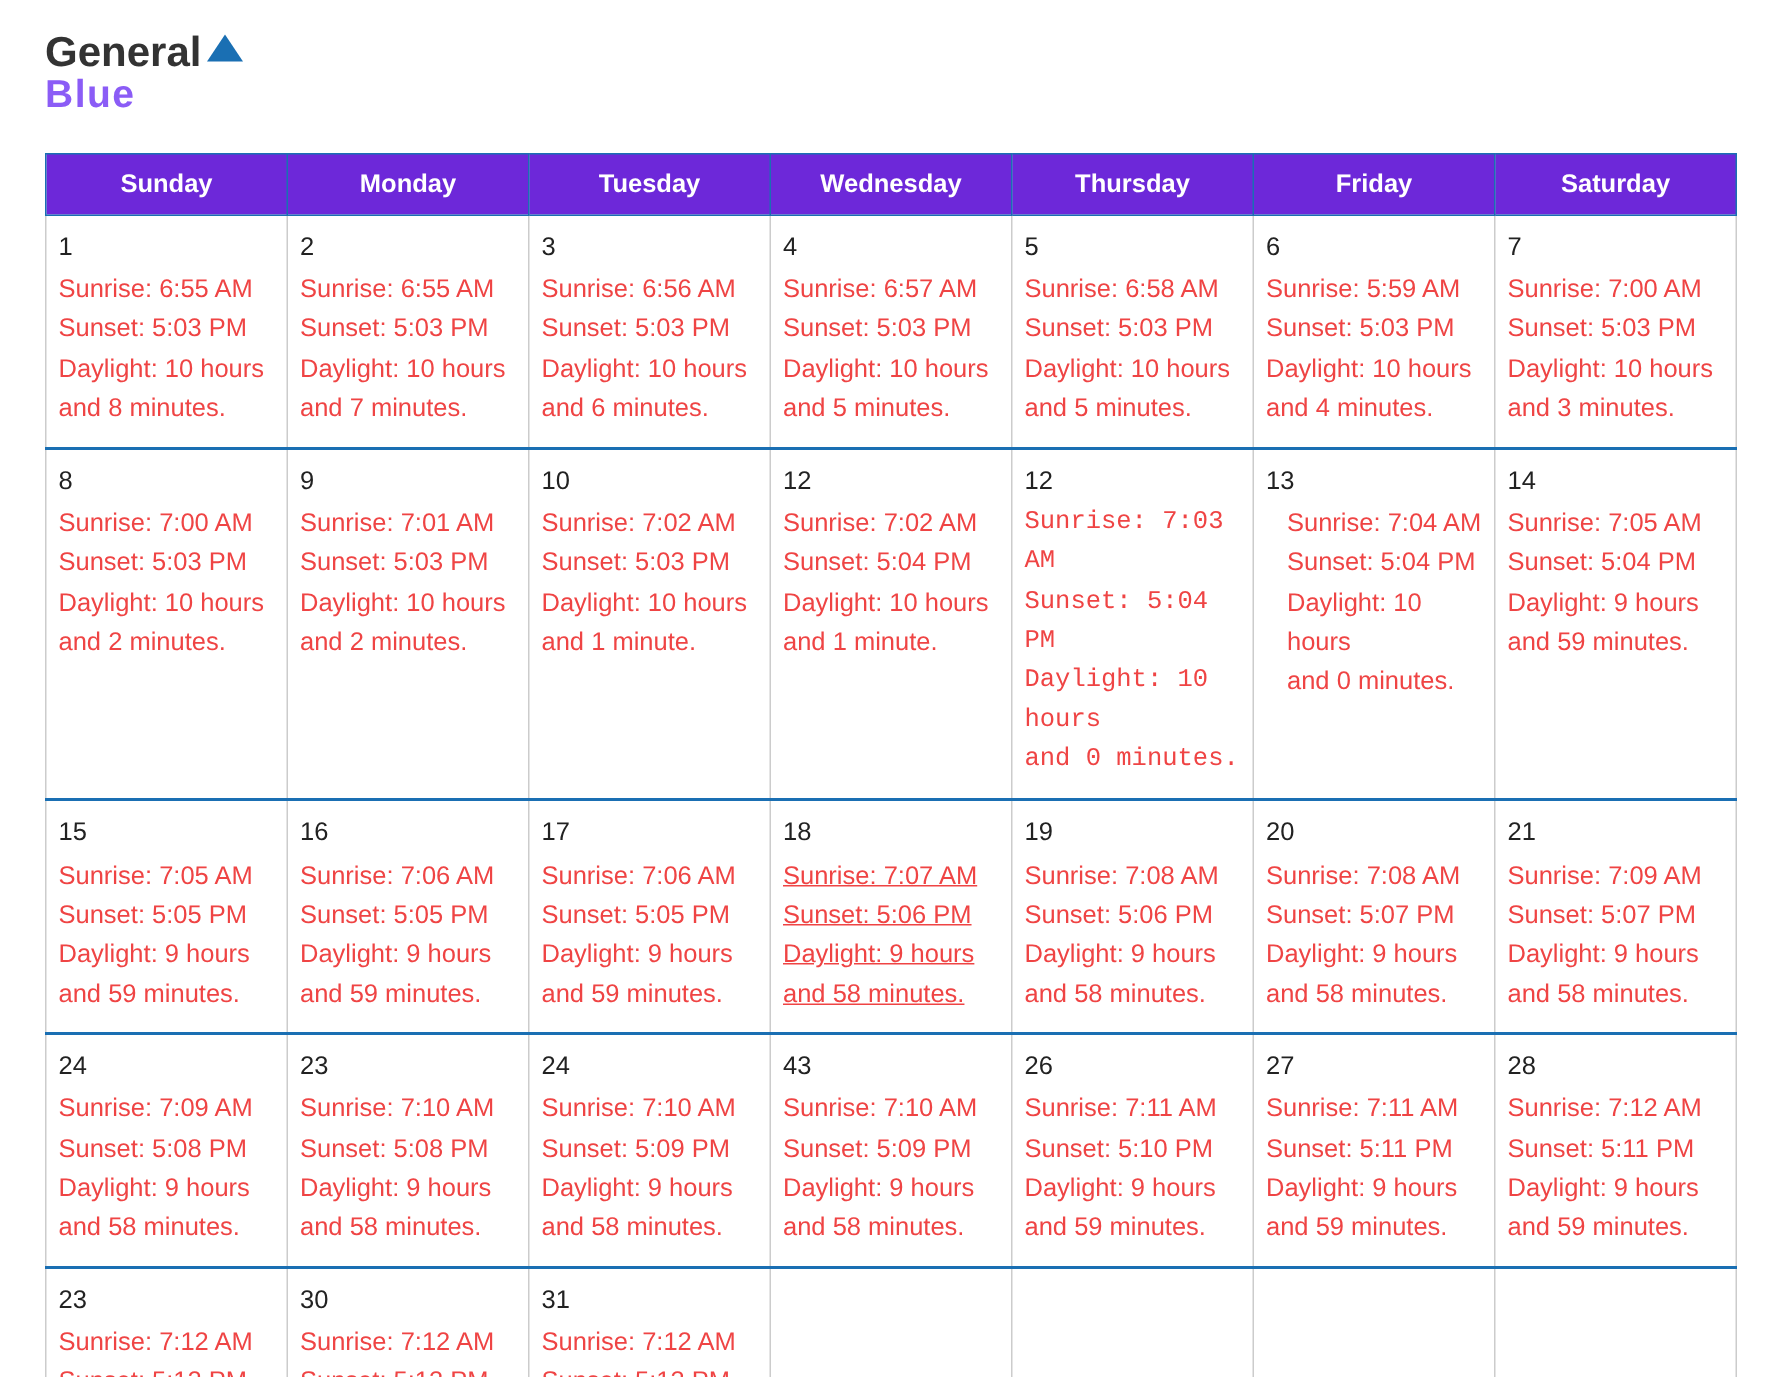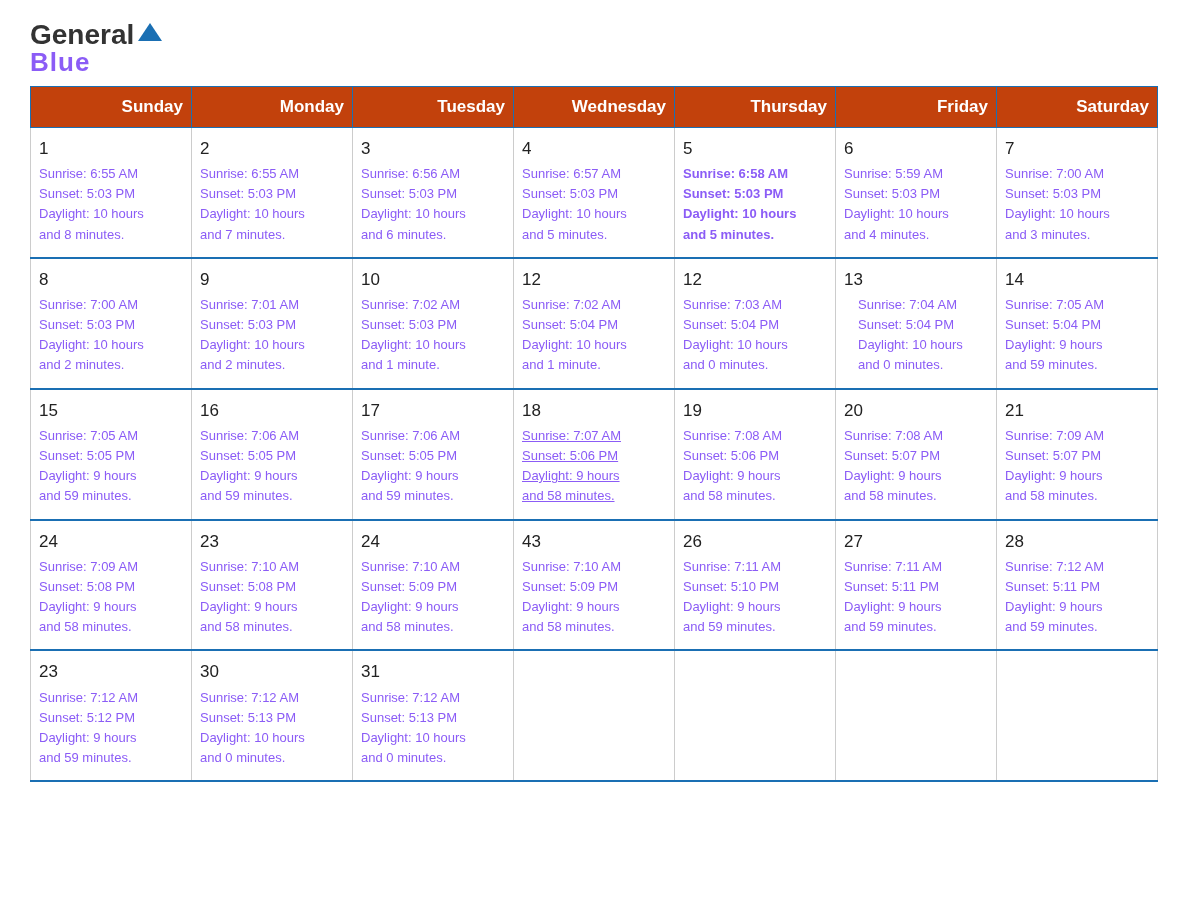--- a/index.html
+++ b/index.html
@@ -7,21 +7,21 @@
       font-family: Arial, sans-serif;
       background: #fff;
       width: 1188px;
       min-height: 918px;
       padding: 20px 30px;
     }
     .header {
       display: flex;
       justify-content: space-between;
       align-items: flex-start;
-      margin-bottom: 8px;
+      margin-bottom: 24px;
     }
     .logo {
       display: flex;
       flex-direction: column;
       align-items: flex-start;
     }
     .logo-text {
       font-size: 28px;
       font-weight: bold;
       color: #333;
@@ -48,26 +48,26 @@
       font-weight: normal;
       color: #444;
       margin-top: 4px;
     }
     table {
       width: 100%;
       border-collapse: collapse;
       table-layout: fixed;
     }
     thead tr th {
-      background-color: #c2410c;
+      background-color: #6d28d9;
       color: #fff;
       font-size: 17px;
       font-weight: bold;
       padding: 10px 8px;
-      text-align: right;
+      text-align: center;
       border: 1px solid #1a6fb3;
     }
     tbody tr td {
       border: 1px solid #ccc;
       vertical-align: top;
       padding: 8px 8px 12px 8px;
       font-size: 13.5px;
       color: #222;
       line-height: 1.55;
       min-height: 90px;
@@ -75,22 +75,22 @@
     tbody tr {
       border-bottom: 2px solid #1a6fb3;
     }
     .day-num {
       font-size: 17px;
       font-weight: normal;
       display: block;
       margin-bottom: 2px;
     }
     .day-info {
-      font-size: 13px;
-      color: #8b5cf6;
+      font-size: 17px;
+      color: #ef4444;
       line-height: 1.55;
     }
   </style>
 </head>
 <body>
 
 <div class="header">
   <div class="logo">
     <div style="display:flex; align-items:center;">
       <span class="logo-text">General</span>
@@ -143,21 +143,21 @@
         </td>
         <td>
           <span class="day-num">4</span>
           <div class="day-info" style="white-space: pre-line;">Sunrise: 6:57 AM
 Sunset: 5:03 PM
 Daylight: 10 hours
 and 5 minutes.</div>
         </td>
         <td>
           <span class="day-num">5</span>
-          <div class="day-info" style="white-space: pre-line; font-weight: bold;">Sunrise: 6:58 AM
+          <div class="day-info" style="white-space: pre-line;">Sunrise: 6:58 AM
 Sunset: 5:03 PM
 Daylight: 10 hours
 and 5 minutes.</div>
         </td>
         <td>
           <span class="day-num">6</span>
           <div class="day-info" style="white-space: pre-line;">Sunrise: 5:59 AM
 Sunset: 5:03 PM
 Daylight: 10 hours
 and 4 minutes.</div>
@@ -194,21 +194,21 @@
         </td>
         <td>
           <span class="day-num">12</span>
           <div class="day-info" style="white-space: pre-line;">Sunrise: 7:02 AM
 Sunset: 5:04 PM
 Daylight: 10 hours
 and 1 minute.</div>
         </td>
         <td>
           <span class="day-num">12</span>
-          <div class="day-info" style="white-space: pre-line;">Sunrise: 7:03 AM
+          <div class="day-info" style="white-space: pre-line; font-family: Liberation Mono, monospace;">Sunrise: 7:03 AM
 Sunset: 5:04 PM
 Daylight: 10 hours
 and 0 minutes.</div>
         </td>
         <td>
           <span class="day-num">13</span>
           <div class="day-info" style="white-space: pre-line; margin-left: 14px;">Sunrise: 7:04 AM
 Sunset: 5:04 PM
 Daylight: 10 hours
 and 0 minutes.</div>

